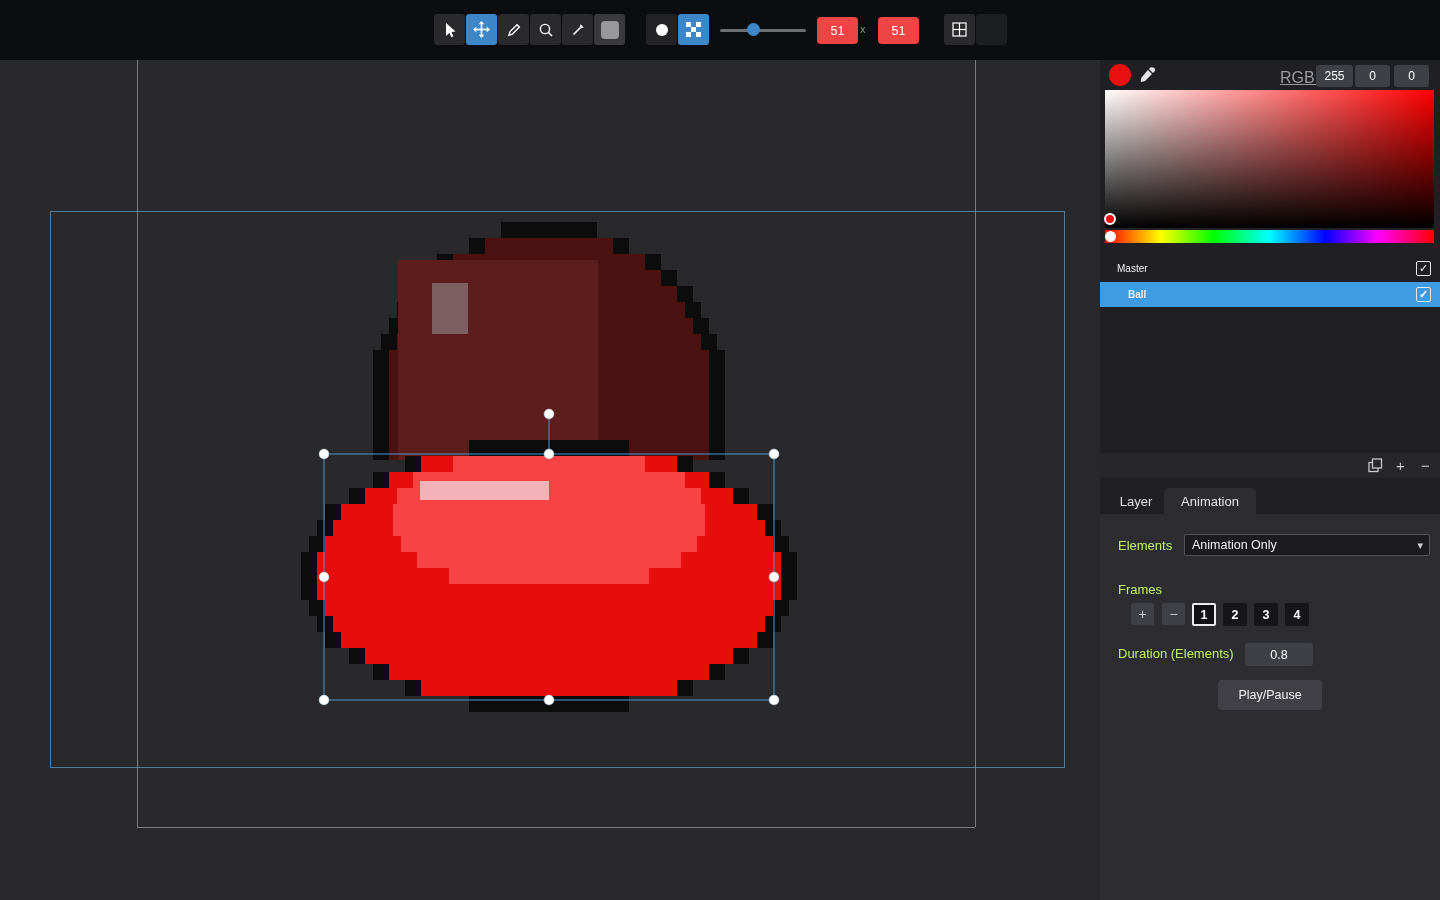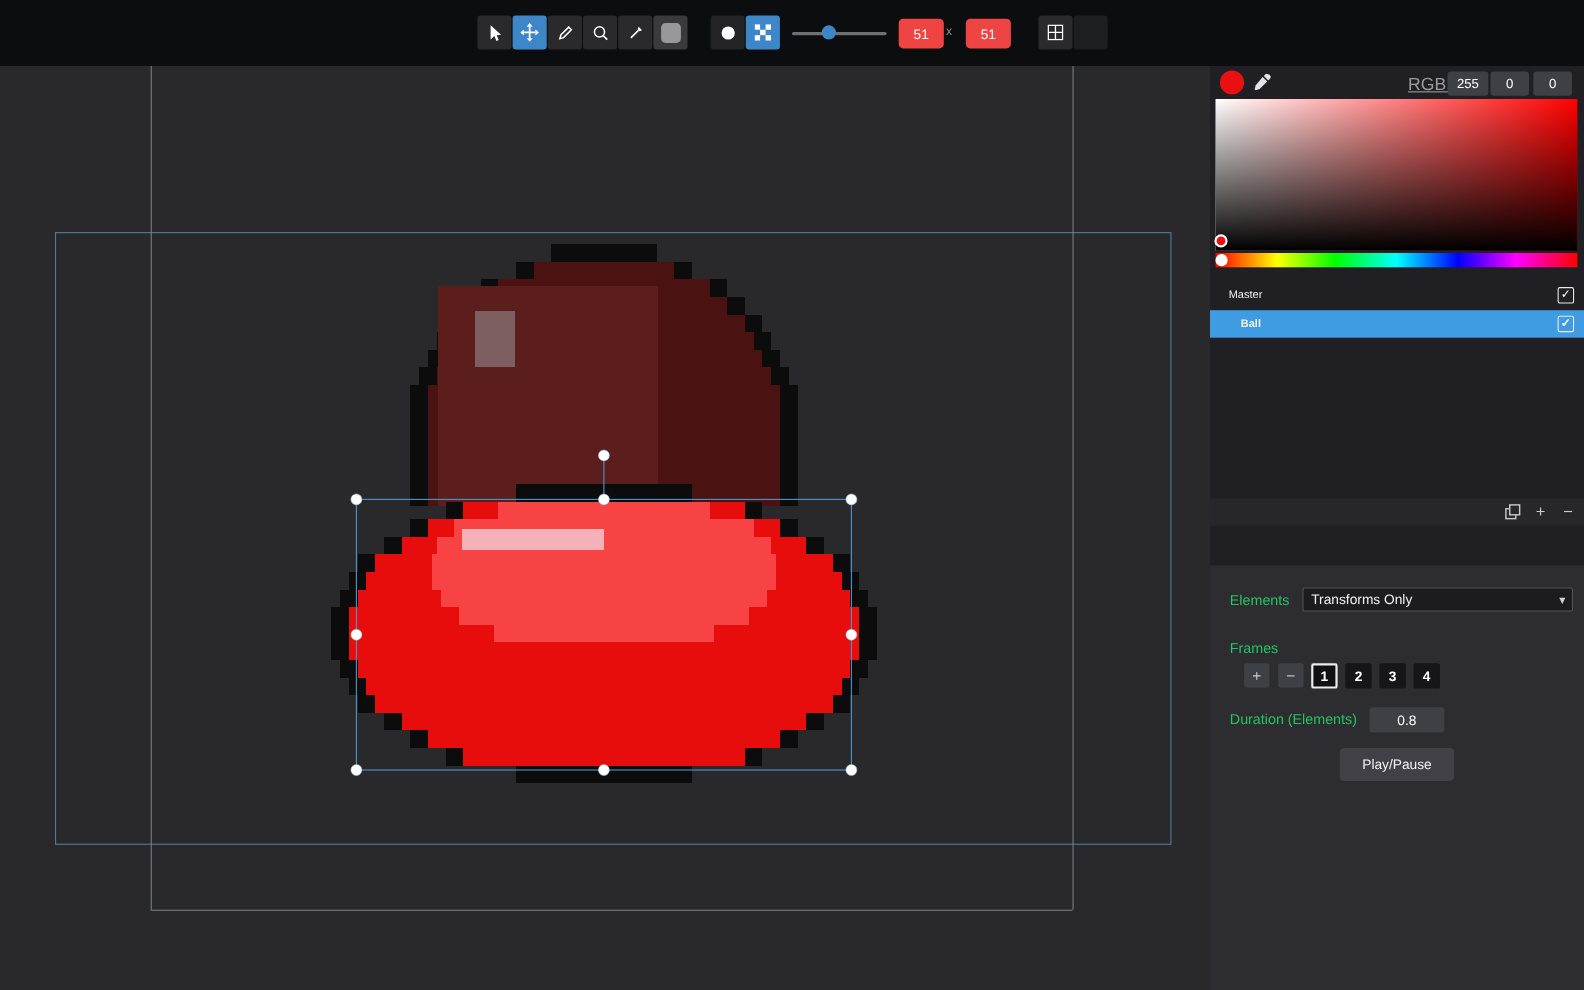--- a/index.html
+++ b/index.html
@@ -52,21 +52,21 @@
             box-sizing:border-box;display:flex;align-items:center;justify-content:center;
             font-size:11px;line-height:1;color:#fff;cursor:pointer;}
   .icon-strip{position:absolute;left:0;top:393px;width:340px;height:25px;background:#27272b;}
   .strip-btn{position:absolute;top:3px;width:19px;height:19px;border:none;background:transparent;color:#c8c8c8;
              font-size:15px;line-height:1;padding:0;cursor:pointer;display:flex;align-items:center;justify-content:center;}
   .tabs{position:absolute;left:0;top:428px;width:340px;height:26px;}
   .tab{position:absolute;top:0;height:26px;border:none;background:transparent;color:#e2e2e6;font-size:13px;
        cursor:pointer;border-radius:4px 4px 0 0;font-family:"Liberation Sans",sans-serif;}
   .tab.active{background:#2d2d31;}
   .anim-content{position:absolute;left:0;top:454px;width:340px;height:386px;background:#2d2d31;}
-  .panel-label{position:absolute;font-size:13px;color:#22c55e;}
+  .panel-label{position:absolute;font-size:13px;color:#bef264;}
   .select-box{position:absolute;left:84px;top:20px;width:246px;height:22px;background:#1c1c20;border:1px solid #515157;
               border-radius:2px;box-sizing:border-box;display:flex;align-items:center;cursor:pointer;}
   .select-box .sel-text{font-size:12.5px;color:#f0f0f0;margin-left:7px;flex:1;}
   .select-box .chev{font-size:11px;color:#cfcfd4;margin-right:6px;}
   .fbtn{position:absolute;top:89px;width:23px;height:22px;border:none;border-radius:2px;background:#3f4045;
         color:#c9c9ce;font-size:14px;line-height:1;cursor:pointer;display:flex;align-items:center;justify-content:center;}
   .frame-btn{position:absolute;top:89px;width:24px;height:23px;background:#16161a;border:1px solid #16161a;border-radius:2px;
              color:#fff;font-size:12.5px;font-weight:bold;cursor:pointer;display:flex;align-items:center;justify-content:center;
              box-sizing:border-box;font-family:"Liberation Sans",sans-serif;}
   .frame-btn.active{border:2px solid #ececf0;background:#101014;}
@@ -285,25 +285,29 @@
     <button class="strip-btn" style="left:266px;">
       <svg width="15" height="15" viewBox="0 0 15 15">
         <rect x="1" y="4.5" width="9" height="9" fill="none" stroke="#c8c8c8" stroke-width="1.3"></rect>
         <rect x="4.5" y="1" width="9" height="9" fill="#27272b" stroke="#c8c8c8" stroke-width="1.3"></rect>
       </svg>
     </button>
     <button class="strip-btn" style="left:291px;">+</button>
     <button class="strip-btn" style="left:316px;">−</button>
   </div>
 
+  <div class="tabs">
+    <button class="tab" style="left:8px;width:56px;">Layer</button>
+    <button class="tab active" style="left:64px;width:92px;">Animation</button>
+  </div>
 
   <div class="anim-content">
     <span class="panel-label" style="left:18px;top:24px;">Elements</span>
     <div class="select-box">
-      <span class="sel-text">Transforms Only</span>
+      <span class="sel-text">Animation Only</span>
       <span class="chev">▾</span>
     </div>
 
     <span class="panel-label" style="left:18px;top:68px;">Frames</span>
 
     <button class="fbtn" style="left:31px;">+</button>
     <button class="fbtn" style="left:62px;">−</button>
     <button class="frame-btn active" style="left:92px;">1</button>
     <button class="frame-btn" style="left:123px;">2</button>
     <button class="frame-btn" style="left:154px;">3</button>

